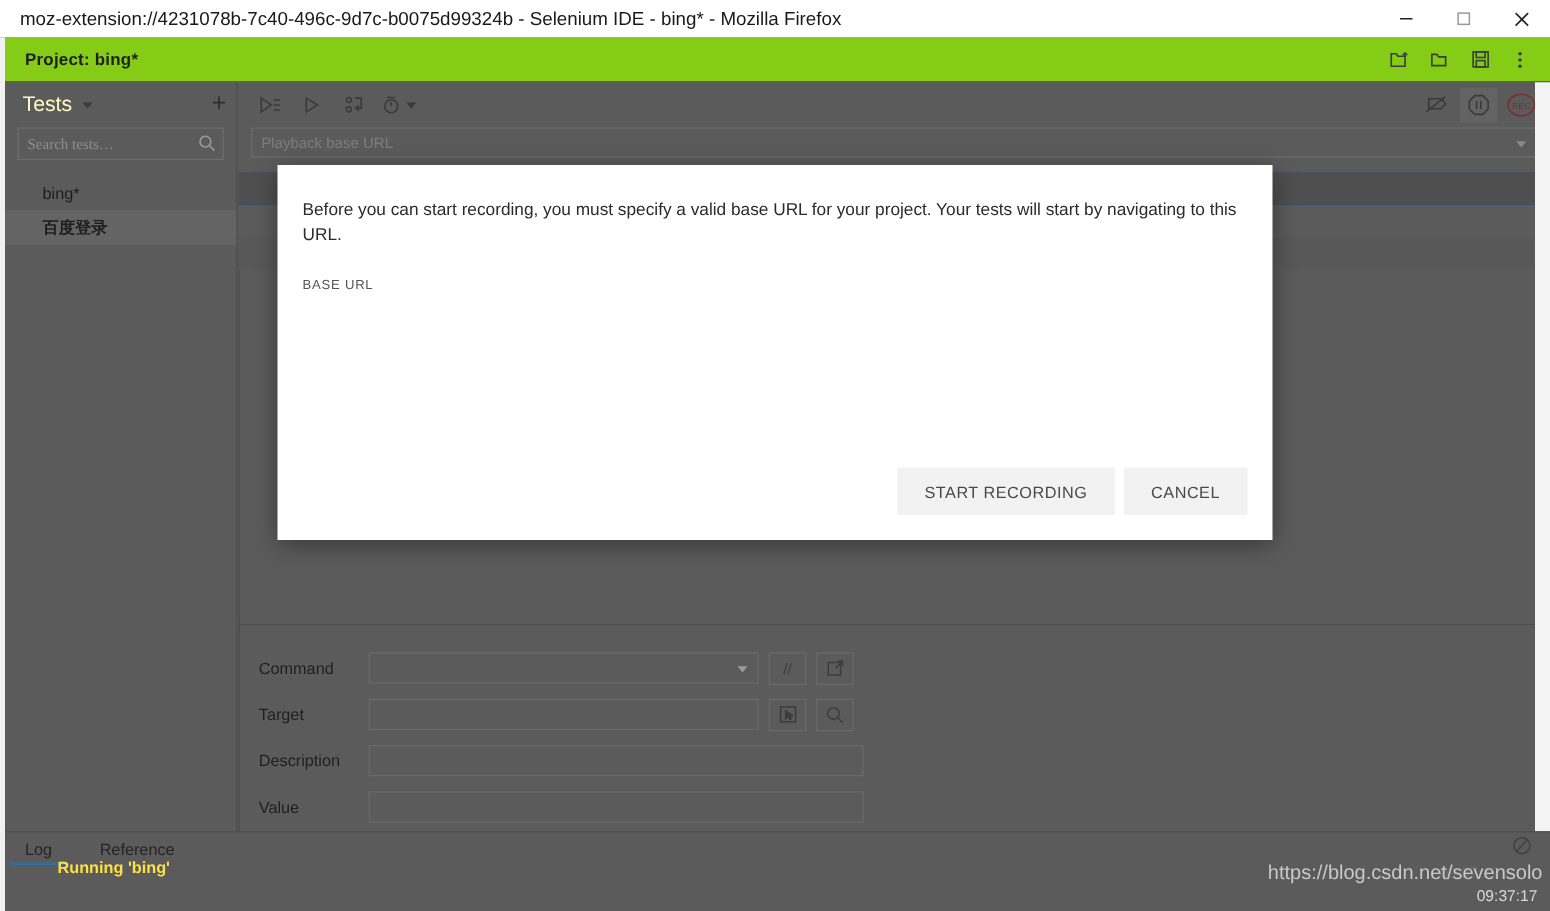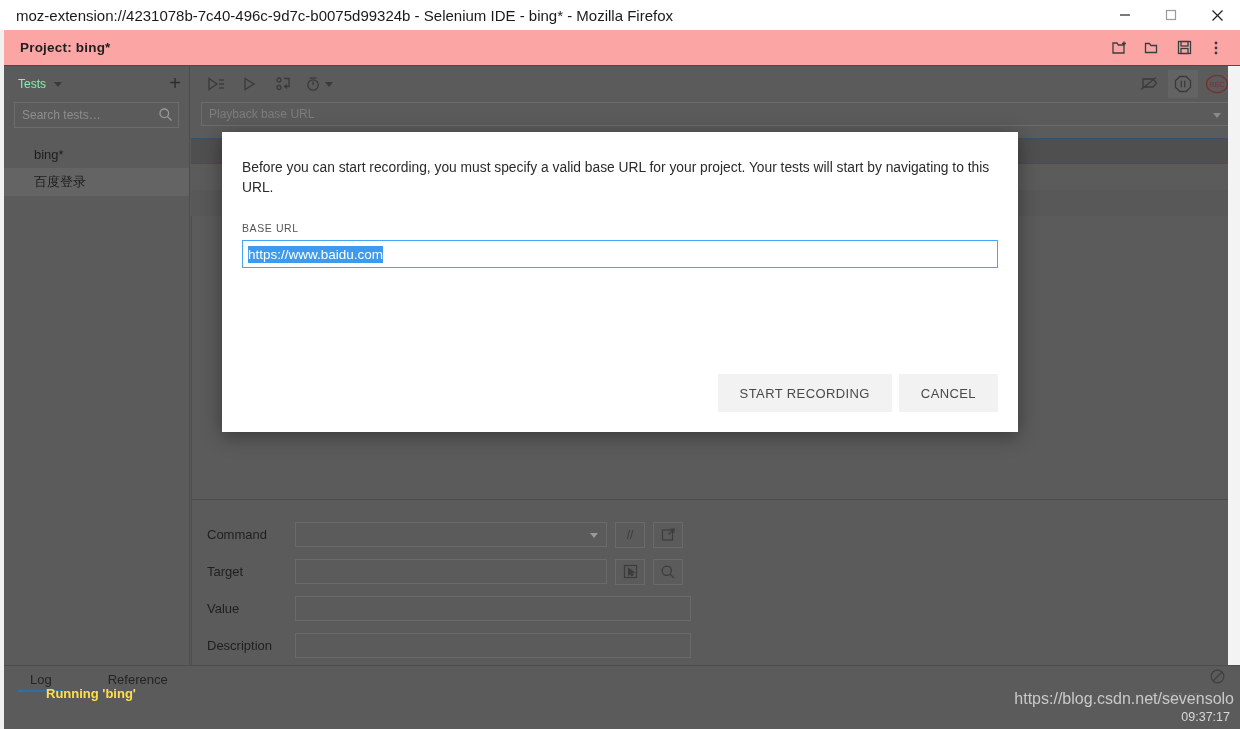--- a/index.html
+++ b/index.html
@@ -35,21 +35,21 @@
   
   .ide {
     position: absolute; left: 0; top: 30px; width: 1240px; height: 699px;
     background: #5b5b5b;
     border-left: 4px solid #f1f1f1;
   }
 
   
   .project-bar {
     position: absolute; left: 0; top: 0; right: 0; height: 36px;
-    background: #fca5a5;
+    background: #84cc16;
     border-bottom: 1px solid #4a4a4a;
     display: flex; align-items: center;
   }
   .project-title {
     margin-left: 16px; font-size: 13.5px; font-weight: bold; color: #1f1f1f;
     letter-spacing: .2px;
   }
   .project-actions {
     margin-left: auto; display: flex; align-items: center; gap: 4px;
     padding-right: 10px;
@@ -63,52 +63,52 @@
 
   
   .sidebar {
     position: absolute; left: 0; top: 36px; width: 186px; bottom: 34px;
     background: #5b5b5b;
     border-right: 1px solid #4d4d4d;
   }
   .sidebar-head {
     height: 36px; display: flex; align-items: center; padding: 0 8px 0 14px;
   }
-  .sidebar-head-label { font-size: 12px; color: #86efac; }
+  .sidebar-head-label { font-size: 17px; color: #fef9c3; }
   .caret-down {
     margin-left: 8px;
     width: 0; height: 0;
     border-left: 4px solid transparent;
     border-right: 4px solid transparent;
     border-top: 5px solid #3a3a3a;
   }
   .sidebar-add {
     margin-left: auto; font-size: 20px; color: #2e2e2e; line-height: 1;
     padding-bottom: 3px;
   }
   .search-wrap {
     margin: 0 10px; height: 26px; position: relative;
     border: 1px solid #6d6d6d; background: transparent;
   }
   .search-input {
     width: 100%; height: 100%; background: transparent; border: 0; outline: 0;
     padding: 0 26px 0 7px;
     font-size: 12px; color: #cfcfcf;
-    font-family: Liberation Sans, sans-serif;
+    font-family: Liberation Serif, serif;
   }
   .search-input::placeholder { color: #8e8e8e; }
   .search-icon-pos {
     position: absolute; right: 5px; top: 4px; color: #9a9a9a;
   }
   .test-list { margin-top: 12px; }
   .test-item {
     height: 28px; display: flex; align-items: center;
     padding-left: 30px; font-size: 13px; color: #1d1d1d;
   }
-  .test-item.selected { background: #646464; }
+  .test-item.selected { background: #646464; font-weight: bold; }
 
   
   .main {
     position: absolute; left: 187px; top: 36px; right: 0; bottom: 34px;
     background: #5b5b5b;
   }
   .playback-toolbar {
     height: 36px; display: flex; align-items: center; padding: 0 8px 0 10px;
     gap: 4px;
   }
@@ -185,21 +185,21 @@
     display: flex; align-items: center; justify-content: center;
     color: #3c3c3c; font-size: 12px;
   }
 
   
   .logpanel {
     position: absolute; left: 0; right: 0; bottom: 0; height: 64px;
     background: #5b5b5b; border-top: 1px solid #4d4d4d;
   }
   .log-tabs {
-    height: 26px; display: flex; align-items: center; padding-left: 26px; gap: 56px;
+    height: 26px; display: flex; align-items: center; padding-left: 16px; gap: 38px;
     position: relative;
   }
   .log-tab { font-size: 13px; color: #242424; }
   .log-tab.active { position: relative; }
   .log-tab.active::after {
     content: ""; position: absolute; left: -12px; right: -12px; bottom: -5px;
     height: 2px; background: #2f6fa8;
   }
   .clear-log {
     position: absolute; right: 14px; top: 2px; color: #3f3f3f;
@@ -466,26 +466,26 @@
           </div>
           <div class="mini-btn">
             <svg width="16" height="16" viewBox="0 0 16 16" fill="none" stroke="currentColor" stroke-width="1.2">
               <circle cx="6.8" cy="6.8" r="4.6"></circle>
                 <line x1="10.3" y1="10.3" x2="14.2" y2="14.2"></line>
             </svg>
           </div>
         </div>
 
         <div class="cmd-row">
+          <div class="cmd-label">Description</div>
+          <div class="field w-wide"></div>
+        </div>
+
+        <div class="cmd-row">
           <div class="cmd-label">Value</div>
-          <div class="field w-wide"></div>
-        </div>
-
-        <div class="cmd-row">
-          <div class="cmd-label">Description</div>
           <div class="field w-wide"></div>
         </div>
       </div>
     </div>
 
     <div class="right-strip">
       <div class="right-strip-inner"></div>
     </div>
 
     <div class="logpanel">
@@ -509,23 +509,20 @@
       <div class="clock-ghost">09:37:17</div>
       <div class="watermark">https://blog.csdn.net/sevensolo</div>
       <div class="clock">09:37:17</div>
     </div>
   </div>
 
   <div class="dialog">
     <div class="dlg-body">
       <div class="dlg-text">Before you can start recording, you must specify a valid base URL for your project. Your tests will start by navigating to this URL.</div>
       <div class="dlg-field-label">BASE URL</div>
-      <div class="dlg-input">
-        <span class="dlg-input-val">https://www.baidu.com</span>
-      </div>
     </div>
     <div class="dlg-actions">
       <button class="dlg-btn">START RECORDING</button>
       <button class="dlg-btn">CANCEL</button>
     </div>
   </div>
 
 </div>
 
 </body></html>

